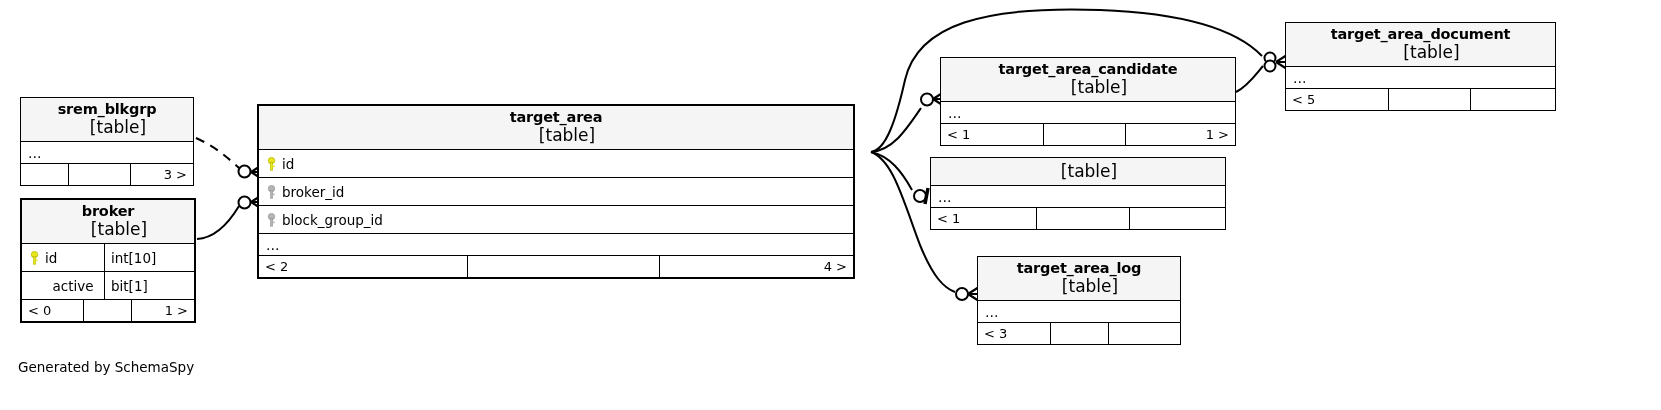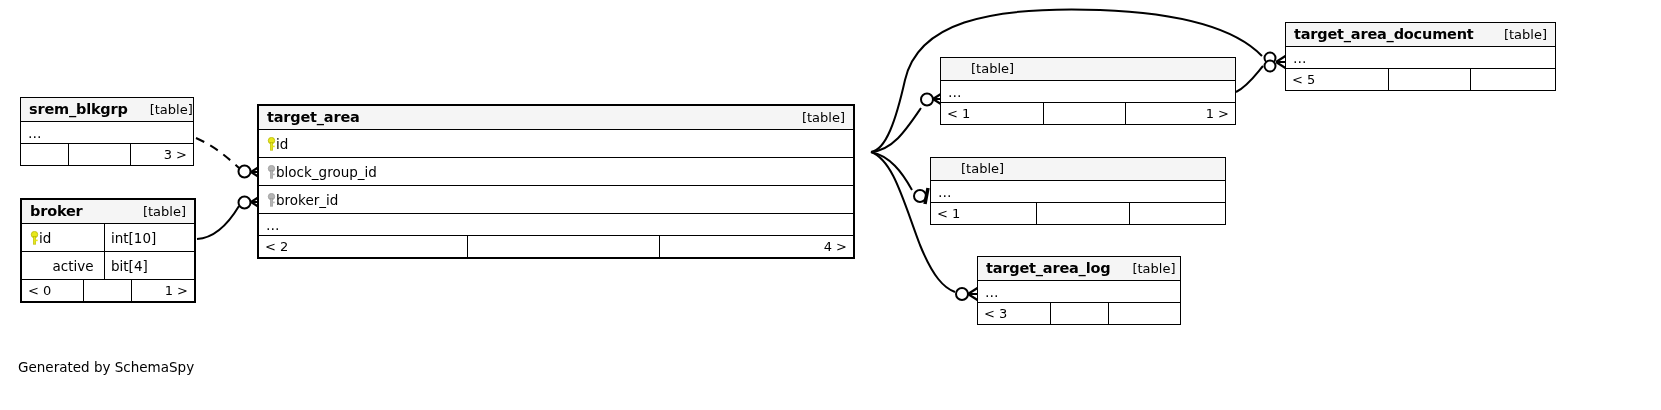--- a/index.html
+++ b/index.html
@@ -39,46 +39,48 @@
   }
   .tbl-head {
     display: flex;
     align-items: center;
     justify-content: space-between;
     background: #f5f5f5;
     border-bottom: 1px solid #000000;
     padding: 3px 8px 4px 8px;
     box-sizing: border-box;
     white-space: nowrap;
+    flex-direction: column;
   }
   .tbl-name {
     font-weight: bold;
     font-size: 14.5px;
     color: #000000;
     letter-spacing: -0.2px;
   }
   .tbl-kind {
-    font-size: 13px;
+    font-size: 17px;
     color: #000000;
     padding-left: 22px;
   }
   .row {
     display: flex;
     align-items: center;
     border-bottom: 1px solid #000000;
     box-sizing: border-box;
     height: 28px;
     white-space: nowrap;
   }
   .row:last-child {
     border-bottom: none;
   }
   .cell-name {
     display: flex;
     align-items: center;
+    gap: 6px;
     padding: 0 8px;
     font-size: 13.5px;
     color: #000000;
     box-sizing: border-box;
     overflow: hidden;
   }
   .cell-type {
     padding: 0 6px;
     font-size: 13.5px;
     color: #000000;
@@ -223,21 +225,21 @@
             </svg>
         </span>
         <span>id</span>
       </div>
       <div class="cell-type" style="width:90px;">int[10]</div>
     </div>
 
 
     <div class="row">
       <div class="cell-name centered" style="flex:1;margin-left:20px;">active</div>
-      <div class="cell-type" style="width:90px;">bit[4]</div>
+      <div class="cell-type" style="width:90px;">bit[1]</div>
     </div>
 
     <div class="foot">
       <div class="foot-cell" style="width:62px;">&lt; 0</div>
       <div class="foot-cell" style="width:48px;"></div>
       <div class="foot-cell right" style="flex:1;">1 &gt;</div>
     </div>
   </div>
 
   <div class="tbl focus" style="left:257px; top:104px; width:598px;">
@@ -261,48 +263,49 @@
 
     <div class="row">
       <div class="cell-name" style="flex:1;">
         <span class="key">
           <svg width="9" height="14" viewBox="0 0 9 14">
               <circle cx="4.5" cy="3.6" r="3.2" fill="#b5b5b5" stroke="#9a9a9a" stroke-width="0.8"></circle>
               <rect x="3.3" y="5.6" width="2.4" height="7.6" fill="#b5b5b5" stroke="#9a9a9a" stroke-width="0.6"></rect>
               <rect x="5.5" y="8.6" width="2.2" height="1.6" fill="#b5b5b5"></rect>
             </svg>
         </span>
-        <span>block_group_id</span>
+        <span>broker_id</span>
       </div>
     </div>
 
     <div class="row">
       <div class="cell-name" style="flex:1;">
         <span class="key">
           <svg width="9" height="14" viewBox="0 0 9 14">
               <circle cx="4.5" cy="3.6" r="3.2" fill="#b5b5b5" stroke="#9a9a9a" stroke-width="0.8"></circle>
               <rect x="3.3" y="5.6" width="2.4" height="7.6" fill="#b5b5b5" stroke="#9a9a9a" stroke-width="0.6"></rect>
               <rect x="5.5" y="8.6" width="2.2" height="1.6" fill="#b5b5b5"></rect>
             </svg>
         </span>
-        <span>broker_id</span>
+        <span>block_group_id</span>
       </div>
     </div>
 
     <div class="ellipsis-row">…</div>
 
     <div class="foot">
       <div class="foot-cell" style="width:209px;">&lt; 2</div>
       <div class="foot-cell" style="width:192px;"></div>
       <div class="foot-cell right" style="flex:1;">4 &gt;</div>
     </div>
   </div>
 
   <div class="tbl" style="left:940px; top:57px; width:296px;">
     <div class="tbl-head">
+      <span class="tbl-name">target_area_candidate</span>
       <span class="tbl-kind">[table]</span>
     </div>
     <div class="ellipsis-row">…</div>
     <div class="foot">
       <div class="foot-cell" style="width:103px;">&lt; 1</div>
       <div class="foot-cell" style="width:82px;"></div>
       <div class="foot-cell right" style="flex:1;">1 &gt;</div>
     </div>
   </div>
 

